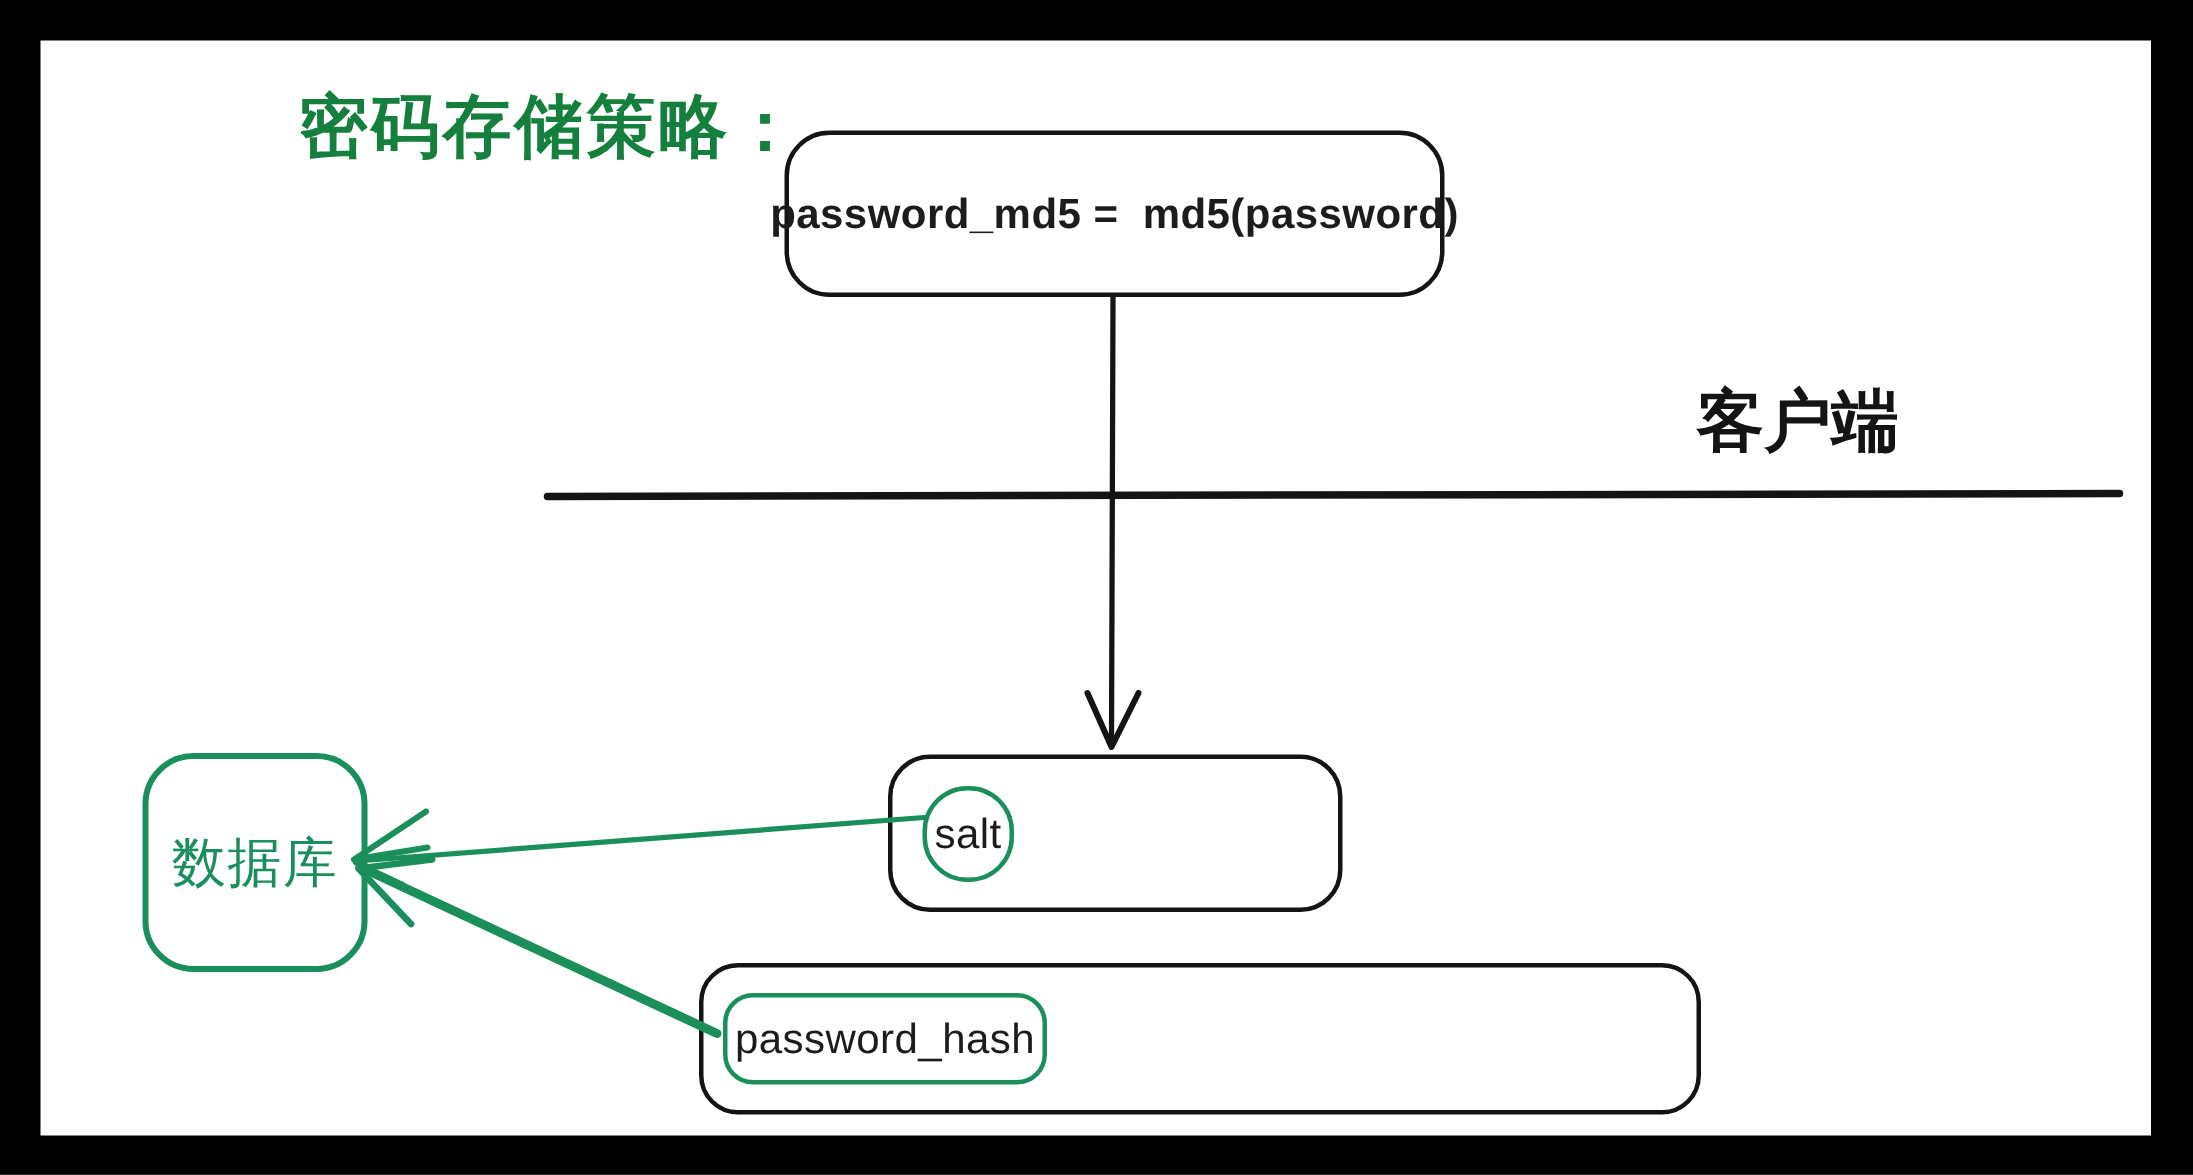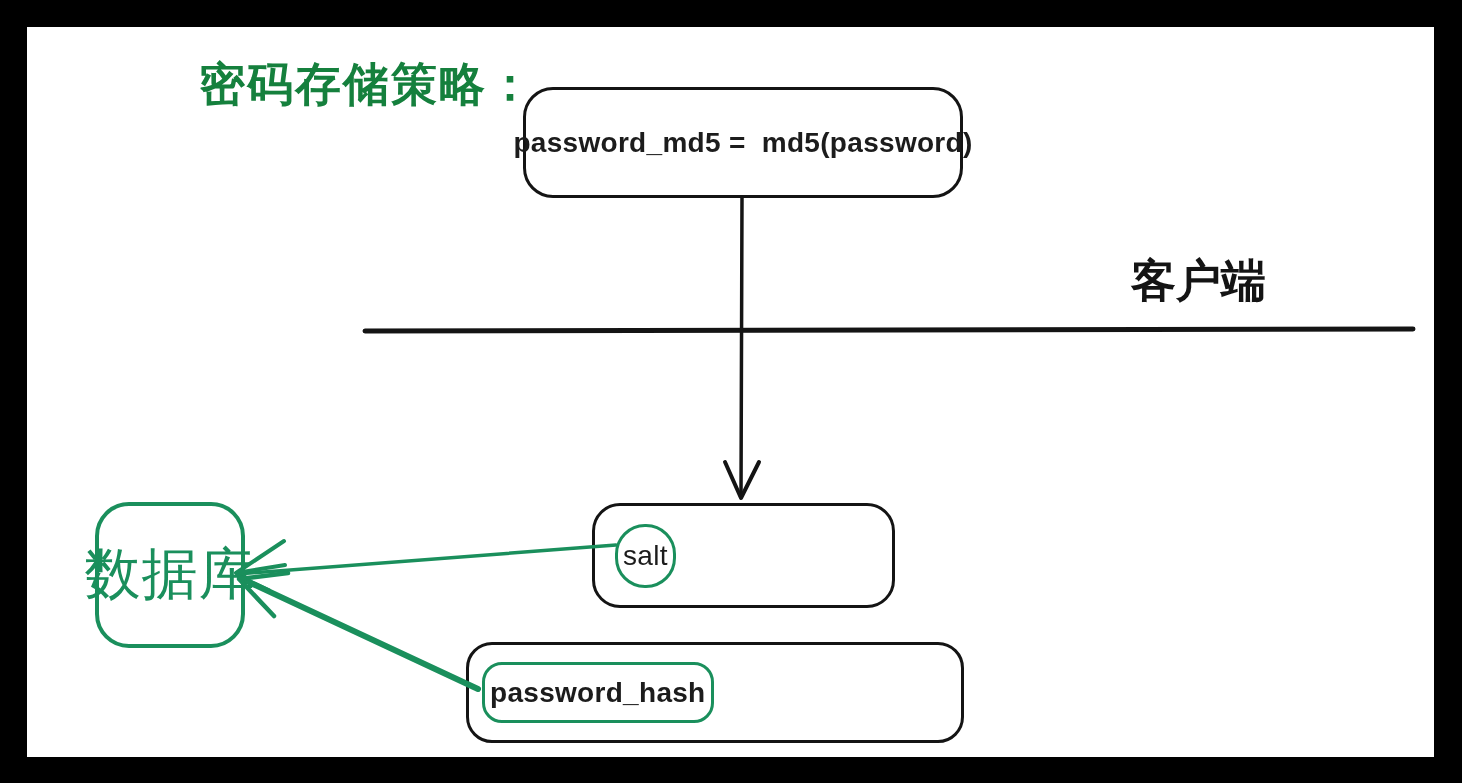--- a/index.html
+++ b/index.html
@@ -38,38 +38,38 @@
 
   .box-top {
     left: 496px; top: 60px; width: 440px; height: 111px;
     border-radius: 30px; justify-content: center; font-weight: bold;
   }
   .box-salt {
     left: 565px; top: 476px; width: 303px; height: 105px;
     border-radius: 28px; padding-left: 20px;
   }
   .box-hash {
-    left: 439px; top: 615px; width: 498px; height: 101px;
-    border-radius: 26px; padding-left: 13px; font-weight: bold;
+    left: 439px; top: 615px; width: 668px; height: 101px;
+    border-radius: 26px; padding-left: 13px;
   }
   .green-pill {
     display: inline-flex; align-items: center; justify-content: center;
     border: 3px solid #1a8f5c; border-radius: 30px;
     padding: 0 5px; white-space: pre;
   }
   .pill-salt { min-width: 56px; height: 64px; }
   .pill-hash { min-width: 184px; height: 61px; border-radius: 20px; }
 
   .box-db {
     left: 68px; top: 475px; width: 150px; height: 146px;
     border: 4px solid #1a8f5c; border-radius: 34px;
     display: flex; align-items: center; justify-content: center;
   }
   .db-label {
-    font-size: 56px; font-weight: 500; color: #1a8f5c; white-space: pre;
+    font-size: 36px; font-weight: 500; color: #1a8f5c; white-space: pre;
     letter-spacing: 1px;
   }
 
   svg.overlay {
     position: absolute; left: 0; top: 0;
     width: 1407px; height: 730px;
     pointer-events: none; z-index: 5;
   }
 </style>
 </head>

